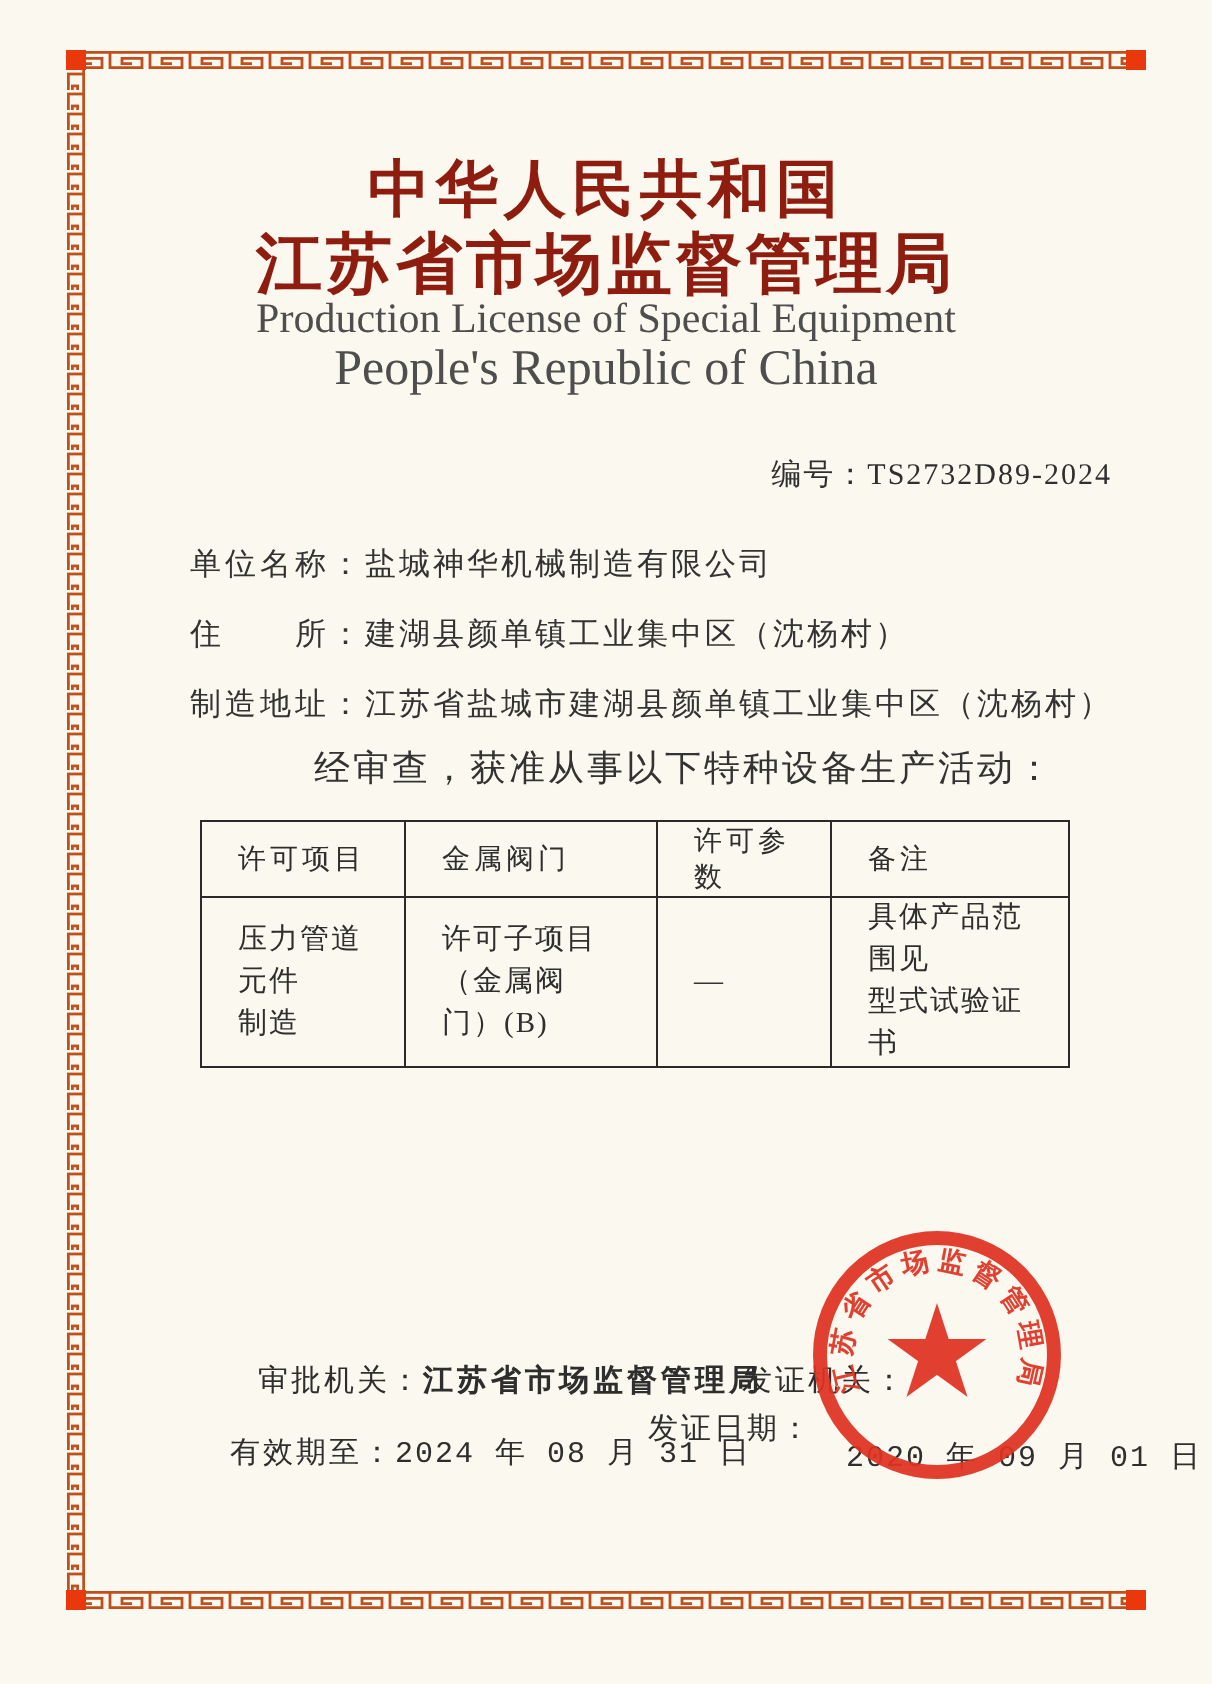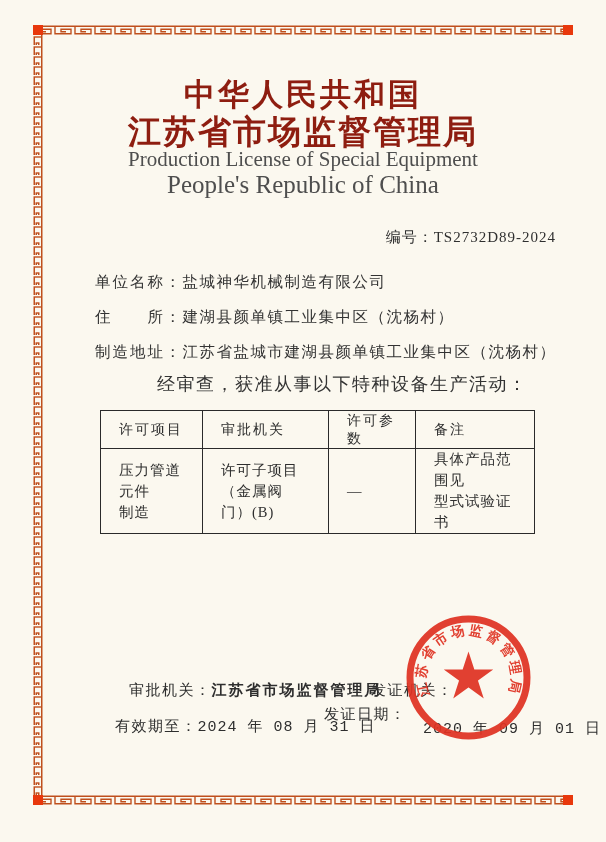--- a/index.html
+++ b/index.html
@@ -124,21 +124,21 @@
   <table class="license-table">
     <colgroup>
       <col class="col-item">
         <col class="col-sub">
         <col class="col-param">
         <col class="col-note">
     </colgroup>
     <tbody>
         <tr>
       <th>许可项目</th>
-      <th>审批机关</th>
+      <th>金属阀门</th>
       <th>许可参数</th>
       <th>备注</th>
     </tr>
     <tr>
       <td>
         <div>压力管道元件</div>
         <div>制造</div>
       </td>
       <td>
         <div>许可子项目</div>

